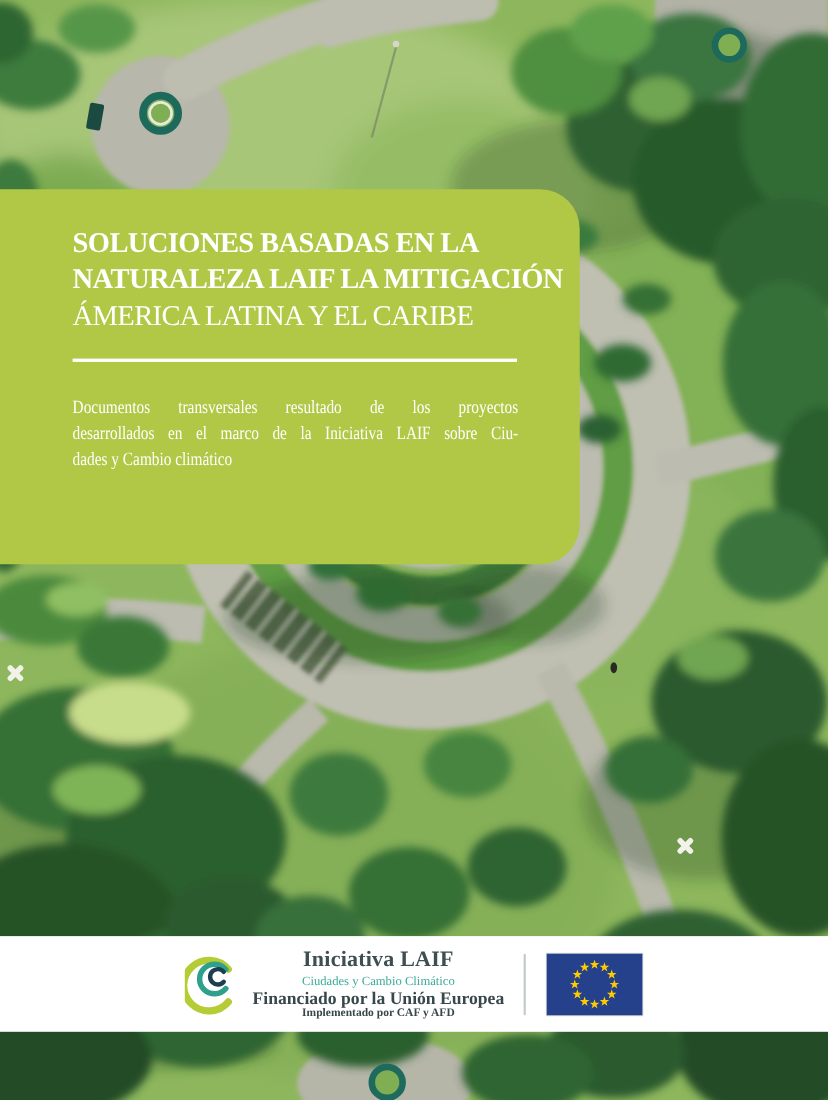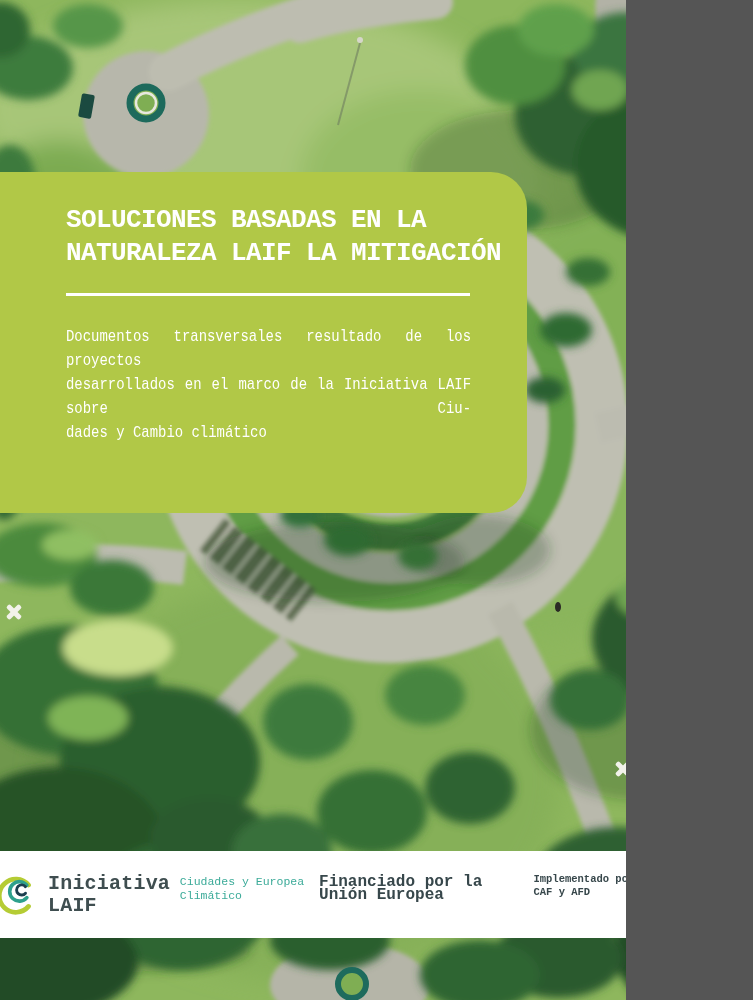--- a/index.html
+++ b/index.html
@@ -1,18 +1,18 @@
 <!DOCTYPE html>
 <html><head>
 <meta charset="utf-8">
 <style>
   html,body{margin:0;padding:0;background:#555;}
   .cover{
-    position:relative;width:626px;height:1000px;overflow:hidden;
-    font-family:Liberation Mono, monospace;background:#8eb75d;
+    position:relative;width:753px;height:1000px;overflow:hidden;
+    font-family:Liberation Serif, serif;background:#8eb75d;
   }
   .photo{position:absolute;inset:0;width:753px;height:1000px;display:block;}
 
   
   .panel{
     position:absolute;left:0;top:172px;width:527px;height:341px;
     background:#b1c847;border-radius:0 36px 36px 0;
     box-sizing:border-box;padding:32px 40px 0 66px;color:#fff;
   }
   .title{font-size:26px;line-height:33px;font-weight:bold;letter-spacing:-0.6px;white-space:nowrap;}
@@ -23,21 +23,21 @@
     font-size:17px;line-height:24px;font-weight:normal;
   }
   .subtitle .just{text-align:justify;text-align-last:justify;}
 
   
   .footer{
     position:absolute;left:0;top:851px;width:753px;height:87px;background:#ffffff;
     display:flex;align-items:center;justify-content:center;gap:12px;
   }
   .laif-logo{display:block;}
-  .brand-col{display:flex;flex-direction:row;justify-content:center;}
+  .brand-col{display:flex;flex-direction:column;justify-content:center;text-align:center;}
   .brand{font-size:20px;font-weight:bold;color:#3f4e50;letter-spacing:.2px;line-height:22px;}
   .brand-sub{font-size:11.5px;color:#3cab99;line-height:14px;margin-top:2px;}
   .fin{font-size:16px;font-weight:bold;color:#37474b;line-height:13px;margin-top:3px;}
   .imp{font-size:10.5px;font-weight:bold;color:#37474b;line-height:13px;}
   .vdiv{width:2px;height:56px;background:#c2cbc8;border-radius:1px;margin:0 6px;}
   .eu-flag{display:block;}
 </style>
 </head>
 <body>
 
@@ -179,40 +179,41 @@
     </g>
     <path d="M 360,43 L 338,125" stroke="#6f7d60" stroke-width="2" opacity="0.6"></path>
     <circle cx="360" cy="40" r="3" fill="#d6d6ca"></circle>
     <ellipse cx="558" cy="607" rx="3" ry="5" fill="#2a2a25"></ellipse>
   </svg>
 
   <div class="panel">
     <div class="title">
       <div>SOLUCIONES BASADAS EN LA</div>
       <div>NATURALEZA LAIF LA MITIGACIÓN</div>
+      <div class="reg">ÁMERICA LATINA Y EL CARIBE</div>
     </div>
     <div class="rule"></div>
     <div class="subtitle">
       <div class="just">Documentos transversales resultado de los proyectos</div>
       <div class="just">desarrollados en el marco de la Iniciativa LAIF sobre Ciu-</div>
       <div>dades y Cambio climático</div>
     </div>
   </div>
 
   <div class="footer">
 
     <svg class="laif-logo" width="50" height="64" viewBox="0 0 50 64" aria-hidden="true">
       <path d="M 39.6,18.2 A 23,23 0 1 0 39.6,47.8" fill="none" stroke="#b5cc34" stroke-width="6.5" stroke-linecap="round"></path>
       <path d="M 37.3,18.3 A 13.5,13.5 0 1 0 37.3,35.7" fill="none" stroke="#2ea08c" stroke-width="5" stroke-linecap="round"></path>
       <path d="M 35.4,20.5 A 7,7 0 1 0 35.4,29.5" fill="none" stroke="#1c3f4f" stroke-width="4" stroke-linecap="round"></path>
     </svg>
 
     <div class="brand-col">
       <div class="brand">Iniciativa LAIF</div>
-      <div class="brand-sub">Ciudades y Europea Climático</div>
+      <div class="brand-sub">Ciudades y Cambio Climático</div>
       <div class="fin">Financiado por la Unión Europea</div>
       <div class="imp">Implementado por CAF y AFD</div>
     </div>
 
     <div class="vdiv"></div>
 
     <svg class="eu-flag" width="89" height="58" viewBox="0 0 89 58" aria-hidden="true">
       <defs>
         <path id="star" d="M 0,-4.6 L 1.06,-1.46 L 4.37,-1.42 L 1.71,0.56 L 2.70,3.72 L 0,1.8 L -2.70,3.72 L -1.71,0.56 L -4.37,-1.42 L -1.06,-1.46 Z" fill="#ffcc00"></path>
       </defs>

